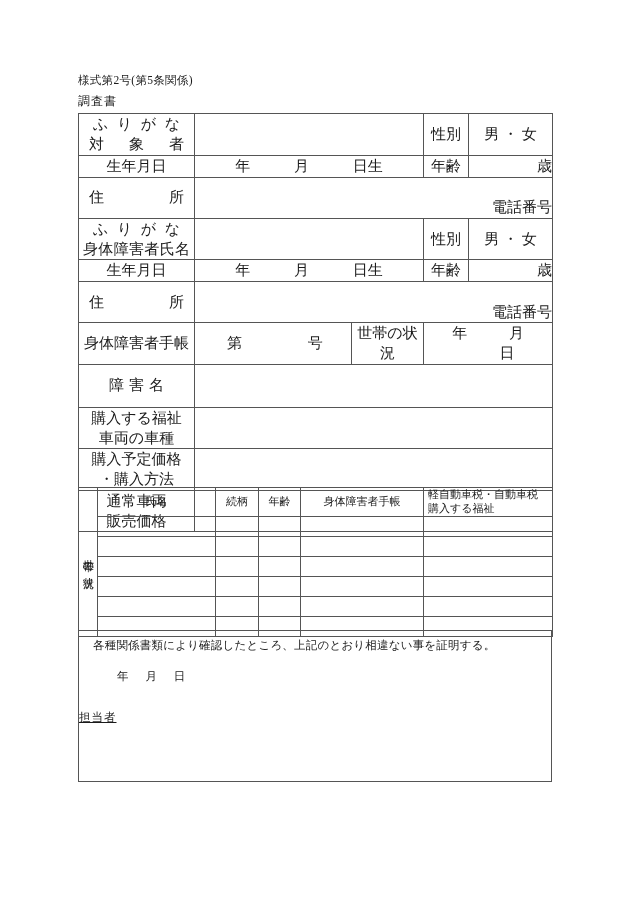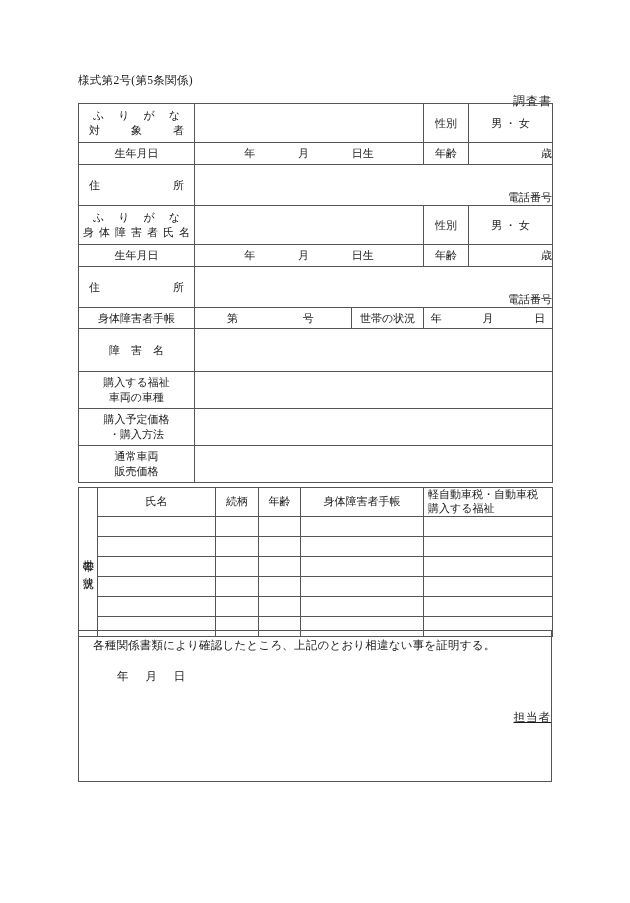--- a/index.html
+++ b/index.html
@@ -27,32 +27,32 @@
     top: 73px;
     font-size: 11.5px;
     letter-spacing: 0.3px;
     white-space: nowrap;
   }
   .doc-title {
     position: absolute;
     left: 78px;
     top: 93px;
     width: 474px;
-    text-align: right;
+    text-align: left;
     font-size: 12px;
     letter-spacing: 1px;
   }
   table.main {
     position: absolute;
     left: 78px;
-    top: 103px;
+    top: 113px;
     width: 474px;
     border-collapse: collapse;
     table-layout: fixed;
-    font-size: 11px;
+    font-size: 15px;
   }
   table.main td {
     border: 1px solid #555;
     padding: 0;
     vertical-align: middle;
     line-height: 1.35;
   }
   .lbl {
     text-align: center;
     padding: 2px 4px;
@@ -145,21 +145,21 @@
   }
   .f-date {
     padding: 16px 0 0 38px;
     letter-spacing: 0px;
   }
   .f-date span { display: inline-block; }
   .f-date .m { margin-left: 14px; }
   .f-date .d { margin-left: 14px; }
   .f-person {
     padding-top: 26px;
-    text-align: right;
+    text-align: left;
     letter-spacing: 1px;
     text-decoration: underline;
   }
 </style>
 </head>
 <body>
 
 <div class="page">
 
   <div class="form-no">様式第2号(第5条関係)</div>

